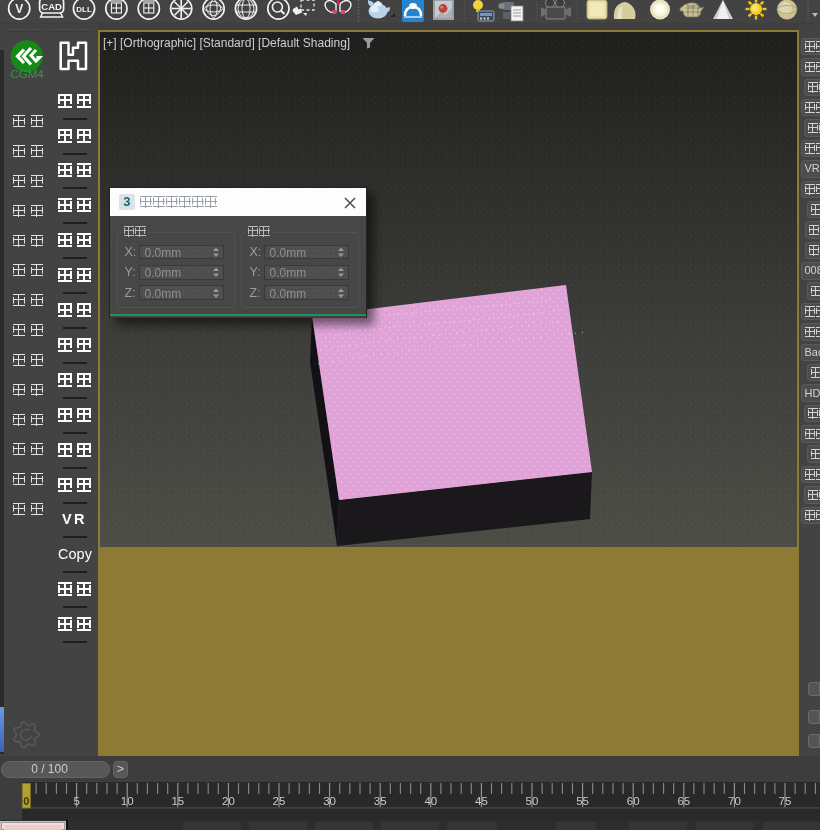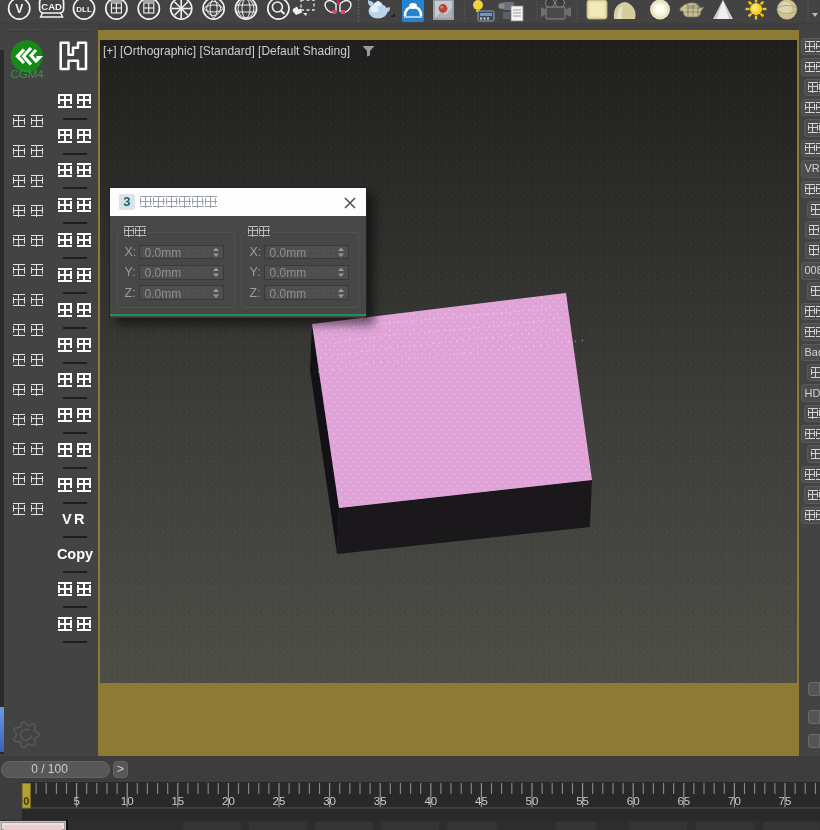--- a/index.html
+++ b/index.html
@@ -24,21 +24,21 @@
 background-size:100% 1.2px,100% 1.2px,100% 1.2px,1.2px 100%,1.2px 55%,1.2px 55%;
 background-position:0 0,0 46%,0 100%,48% 0,0 45%,100% 45%;}
 .menuitem{position:absolute;left:13px;width:30px;display:flex;justify-content:space-between;color:#e2e2e2;}
 .btnitem{position:absolute;left:58px;width:33px;display:flex;justify-content:space-between;color:#fdfdfd;}
 .sep{position:absolute;left:63px;width:24px;height:2px;background:#1e1e1e;}
 .rpbtn{position:absolute;height:17.5px;background:#4d4d4d;border:1px solid #5a5a5a;border-radius:3px;color:#d2d2d2;font-size:11px;line-height:15px;padding-left:3px;white-space:nowrap;overflow:hidden;display:flex;align-items:center;gap:1px;}
 </style></head><body>
 <div id="root">
 
 <div class="abs" style="left:98px;top:30px;width:701px;height:726px;background:#8d7b35;"></div>
-<div class="abs" style="left:100px;top:40px;width:697px;height:643px;background:linear-gradient(#1e1e1c 0%,#2e2e2c 30%,#3d3d3a 60%,#4c4e46 100%);overflow:hidden;">
+<div class="abs" style="left:100px;top:32px;width:697px;height:515px;background:linear-gradient(#1e1e1c 0%,#2e2e2c 30%,#3d3d3a 60%,#4c4e46 100%);overflow:hidden;">
  <svg width="697" height="722" style="position:absolute;left:0;top:0">
   <defs>
    <pattern id="noise" width="6" height="6" patternUnits="userSpaceOnUse">
      <rect x="1" y="2" width="1" height="1" fill="#ffffff" opacity="0.045"></rect>
      <rect x="3" y="0" width="1" height="1" fill="#8899cc" opacity="0.06"></rect>
      <rect x="5" y="4" width="1" height="1" fill="#bb8888" opacity="0.05"></rect>
      <rect x="0" y="4" width="1" height="1" fill="#000000" opacity="0.09"></rect>
      <rect x="4" y="3" width="1" height="1" fill="#000000" opacity="0.06"></rect>
      <rect x="2" y="5" width="1" height="1" fill="#88bb88" opacity="0.05"></rect>
    </pattern>
@@ -347,21 +347,21 @@
       <i class="K"></i>
     </div>
 <div class="sep" style="top:466.6px;"></div>
 <div class="btnitem" style="top:477.5px;">
       <i class="K"></i>
       <i class="K"></i>
     </div>
 <div class="sep" style="top:501.5px;"></div>
 <div class="abs" style="left:58px;top:511.4px;width:33px;text-align:center;color:#fdfdfd;font-size:14.5px;font-weight:bold;letter-spacing:2.5px;">VR</div>
 <div class="sep" style="top:536.4px;"></div>
-<div class="abs" style="left:55px;top:546.3px;width:40px;text-align:center;color:#fdfdfd;font-size:14.5px;font-weight:bold;">Copy</div>
+<div class="abs" style="left:55px;top:546.3px;width:40px;text-align:center;color:#fdfdfd;font-size:14.5px;font-weight:normal;">Copy</div>
 <div class="sep" style="top:571.3px;"></div>
 <div class="btnitem" style="top:582.2px;">
       <i class="K"></i>
       <i class="K"></i>
     </div>
 <div class="sep" style="top:606.2px;"></div>
 <div class="btnitem" style="top:617.1px;">
       <i class="K"></i>
       <i class="K"></i>
     </div>

